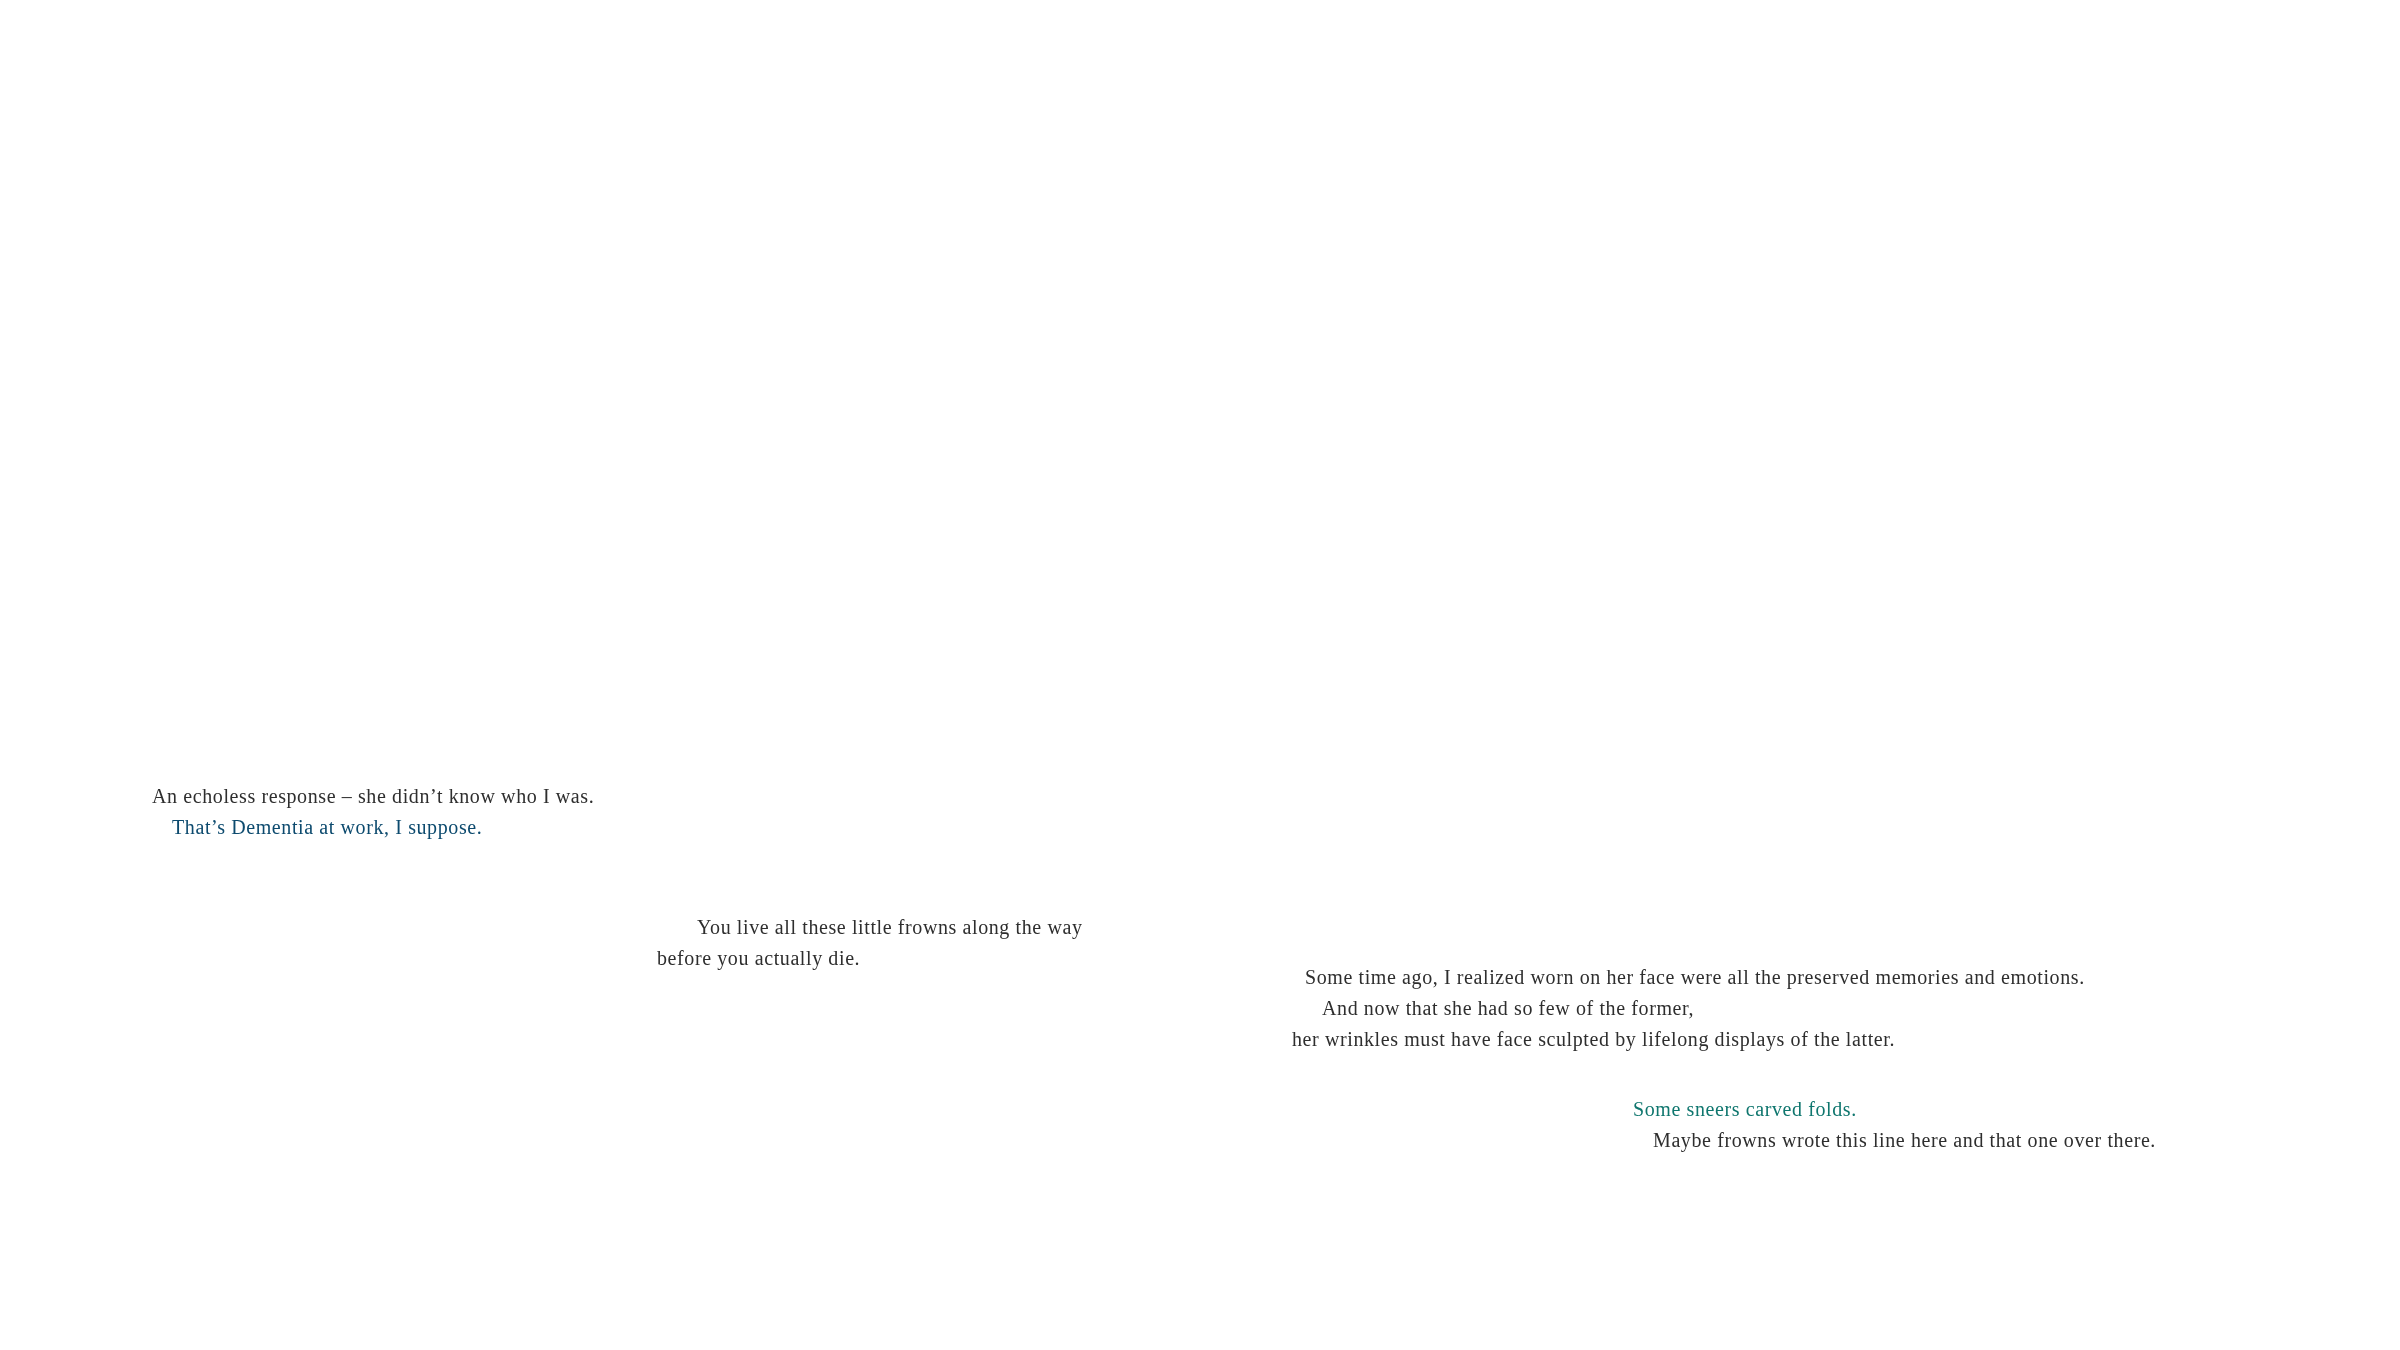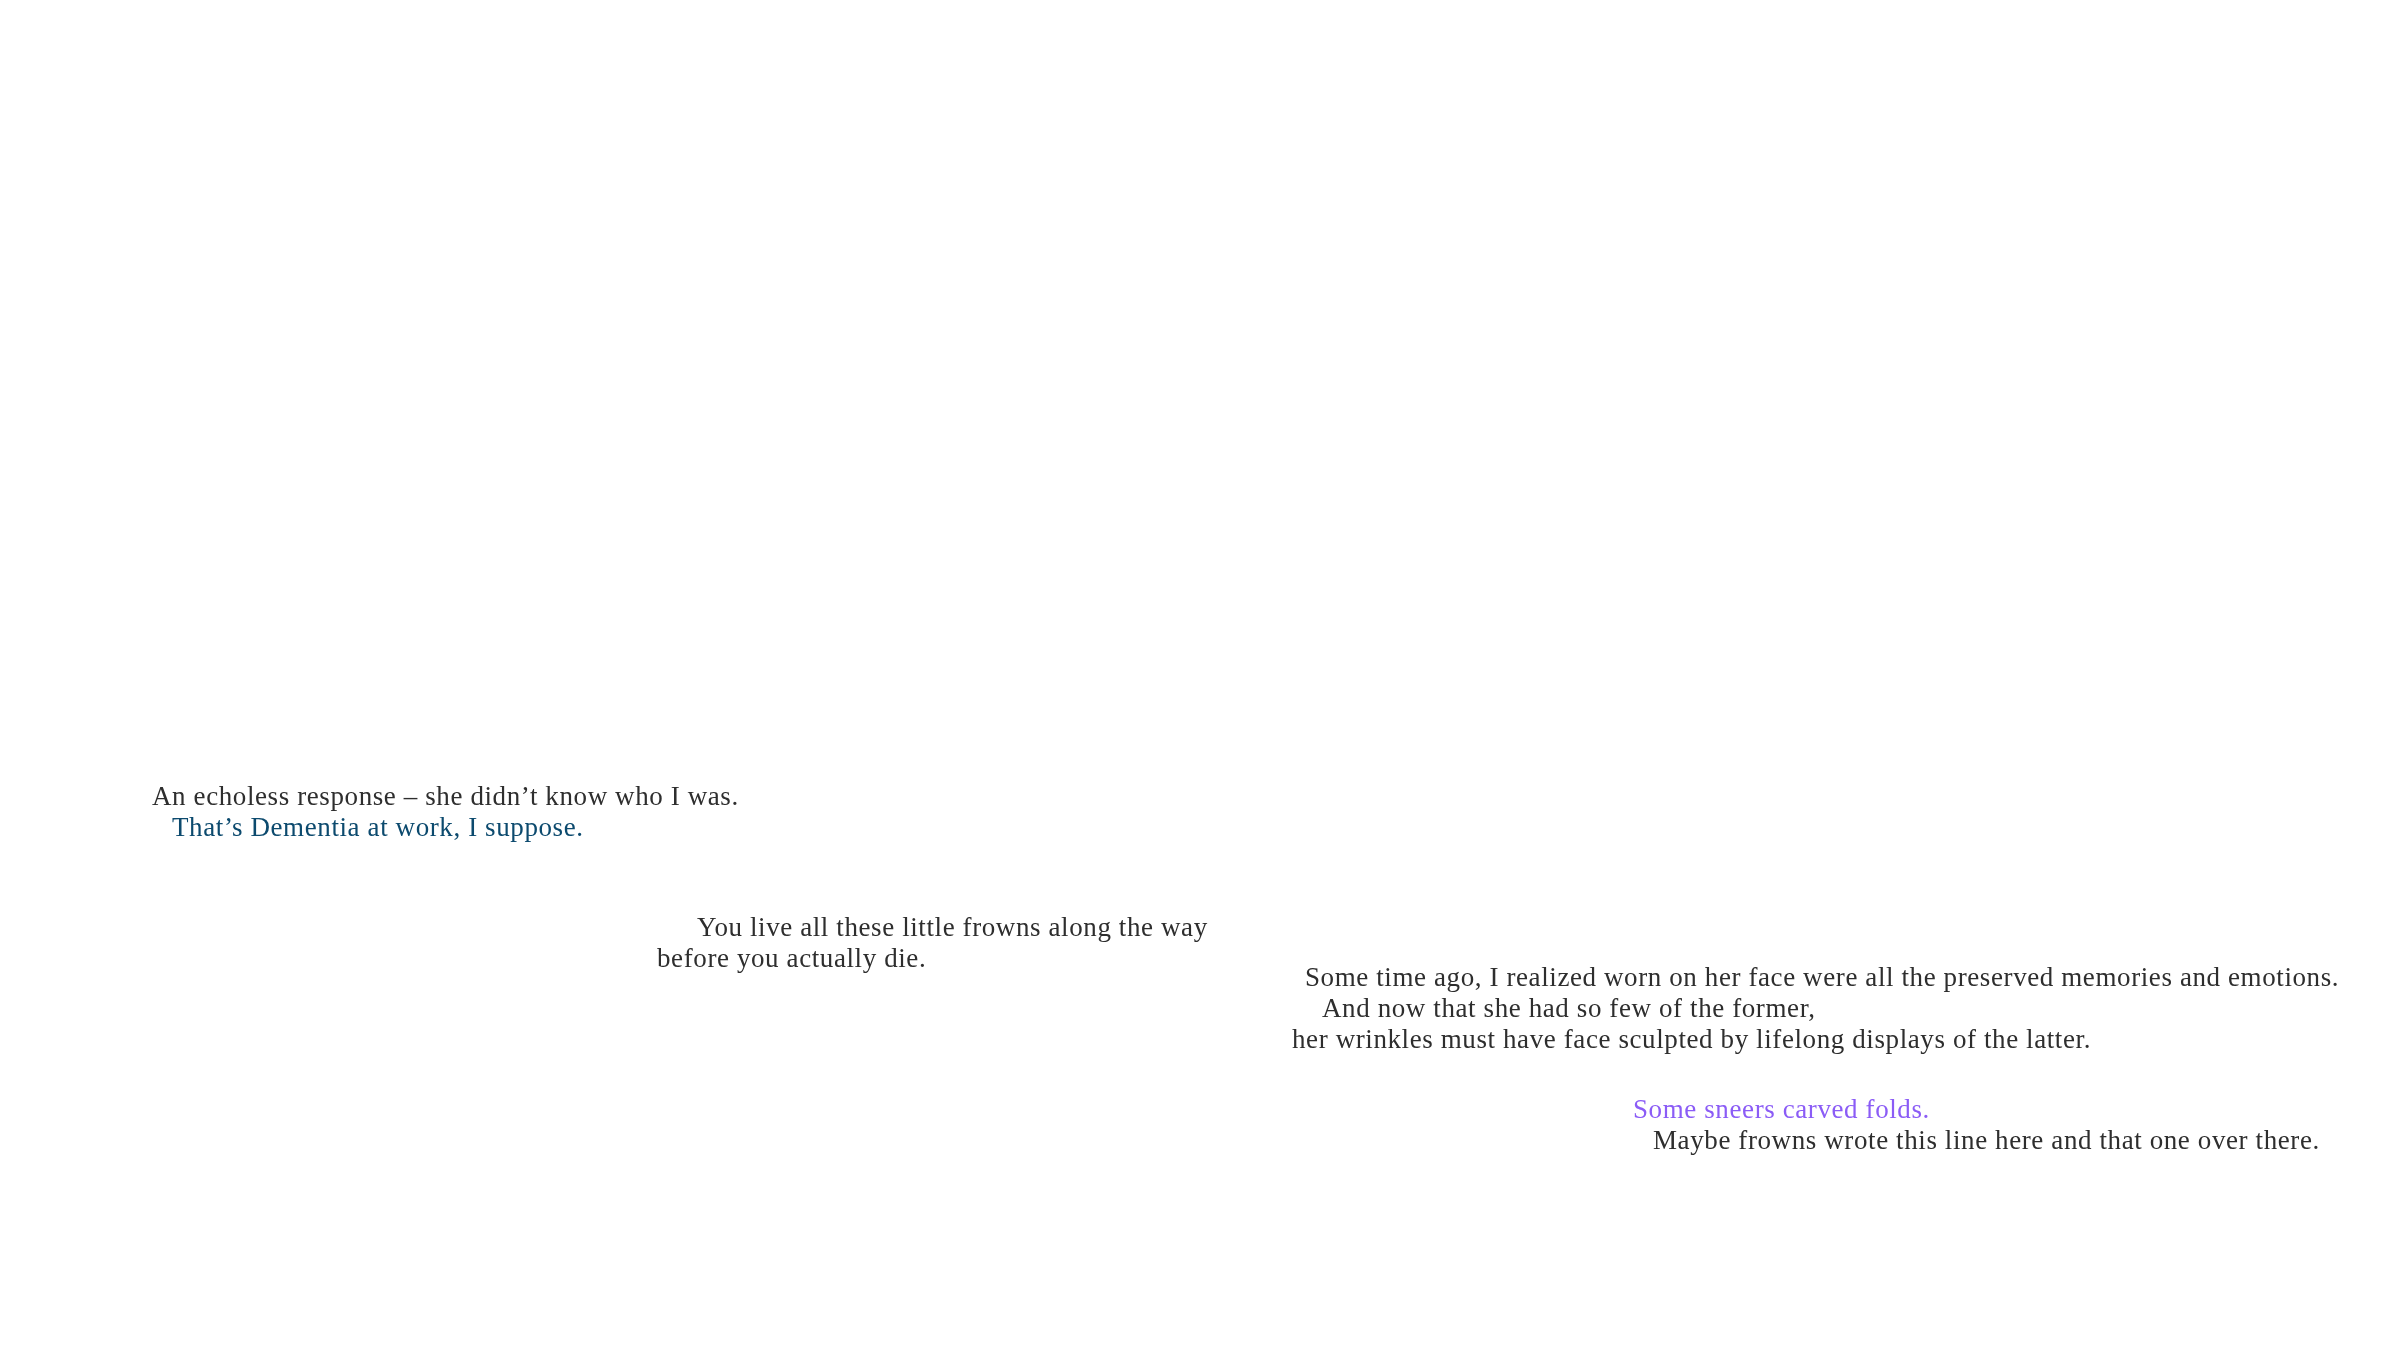--- a/index.html
+++ b/index.html
@@ -15,36 +15,36 @@
     position: relative;
     width: 2400px;
     height: 1350px;
     background: #ffffff;
     font-family: "Liberation Serif", "DejaVu Serif", serif;
   }
 
   .poem-line {
     position: absolute;
     white-space: pre;
-    font-size: 27px;
+    font-size: 20px;
     line-height: 21px;
     letter-spacing: 0.6px;
     color: #2e2e2e;
     font-weight: 400;
     -webkit-font-smoothing: antialiased;
   }
 </style>
 </head>
 <body>
 
 <div class="canvas" style="background: rgb(255, 255, 255);">
   <div>
       <div class="poem-line" style="left: 152px; top: 786px; color: rgb(46, 46, 46);">An echoless response – she didn’t know who I was.</div>
       <div class="poem-line" style="left: 172px; top: 817px; color: #0c4a6e;">That’s Dementia at work, I suppose.</div>
       <div class="poem-line" style="left: 697px; top: 917px; color: rgb(46, 46, 46);">You live all these little frowns along the way</div>
       <div class="poem-line" style="left: 657px; top: 948px; color: rgb(46, 46, 46);">before you actually die.</div>
       <div class="poem-line" style="left: 1305px; top: 967px; color: rgb(46, 46, 46);">Some time ago, I realized worn on her face were all the preserved memories and emotions.</div>
       <div class="poem-line" style="left: 1322px; top: 998px; color: rgb(46, 46, 46);">And now that she had so few of the former,</div>
       <div class="poem-line" style="left: 1292px; top: 1029px; color: rgb(46, 46, 46);">her wrinkles must have face sculpted by lifelong displays of the latter.</div>
-      <div class="poem-line" style="left: 1633px; top: 1099px; color: #8b5cf6;">Some sneers carved folds.</div>
+      <div class="poem-line" style="left: 1633px; top: 1099px; color: #0f766e;">Some sneers carved folds.</div>
       <div class="poem-line" style="left: 1653px; top: 1130px; color: rgb(46, 46, 46);">Maybe frowns wrote this line here and that one over there.</div>
     </div>
 </div>
 
 </body></html>

